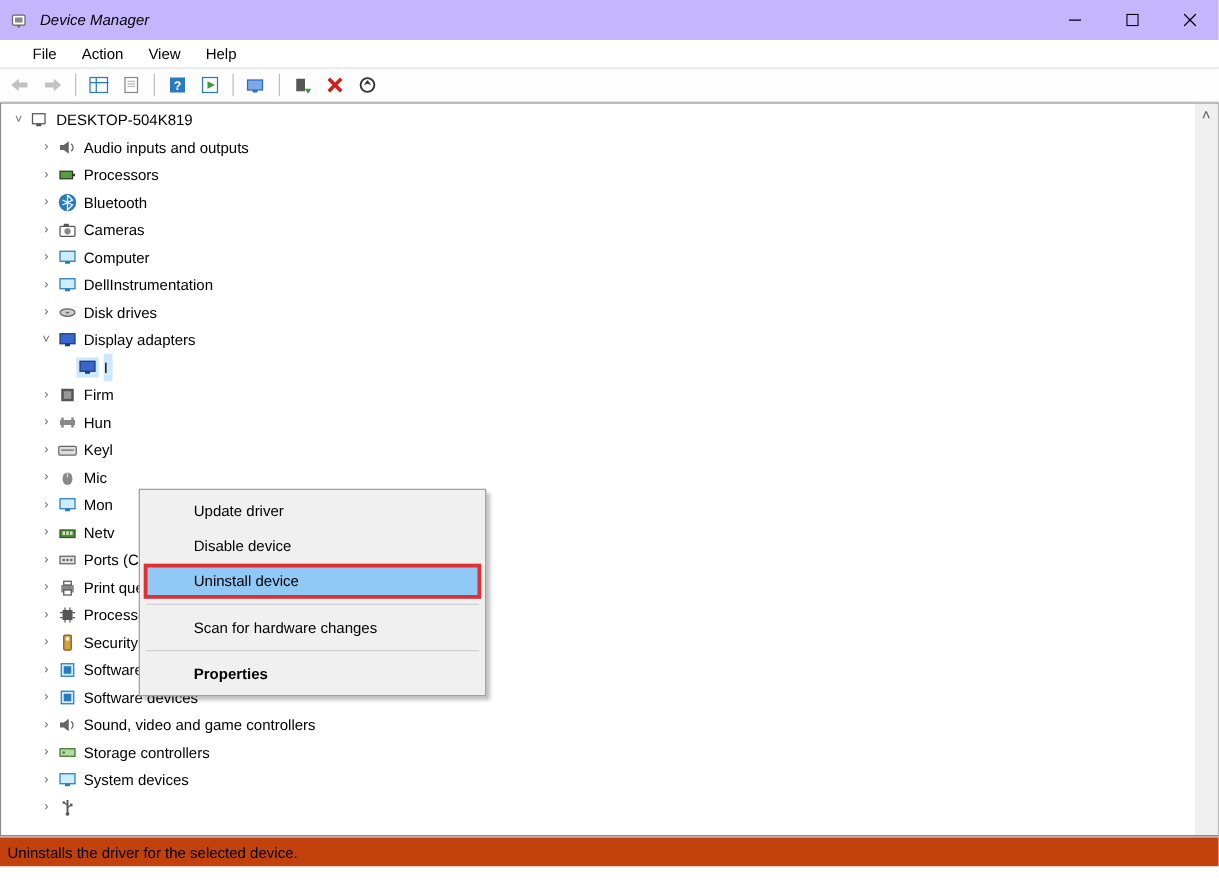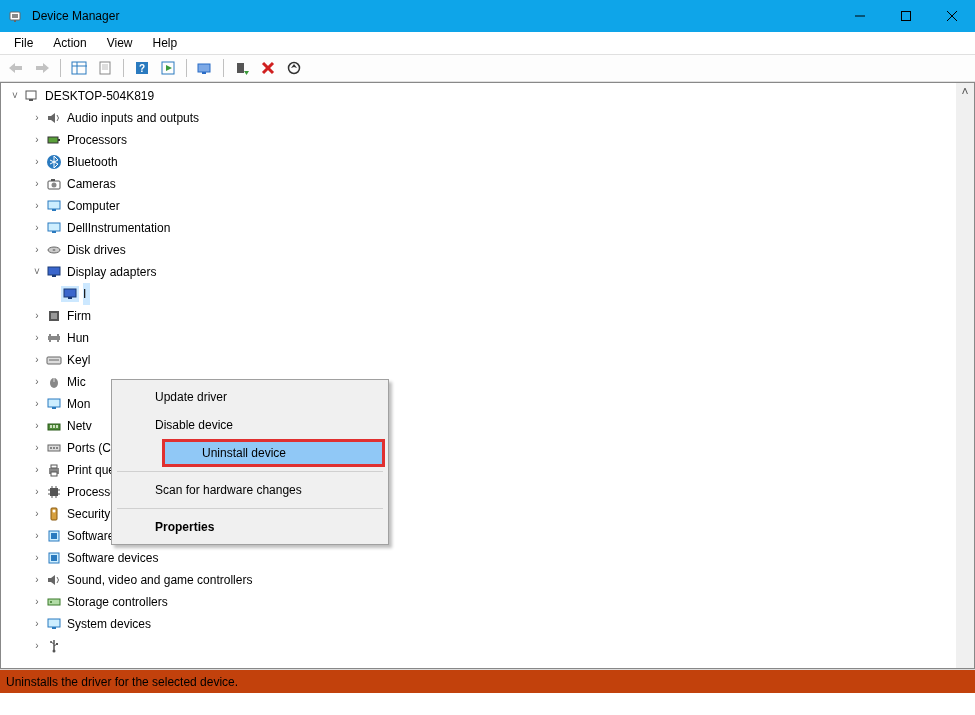--- a/index.html
+++ b/index.html
@@ -10,22 +10,23 @@
       width: 975px;
       height: 715px;
       overflow: hidden;
       position: relative;
     }
     .title-bar {
       height: 32px;
       display: flex;
       align-items: center;
       padding: 0 8px;
-      background: #0ea5e9;
+      background: #c4b5fd;
       position: relative;
+      font-style: italic;
     }
     .title-bar .app-icon {
       width: 16px; height: 16px;
       display: inline-flex; align-items: center; justify-content: center;
       margin-right: 8px;
     }
     .title-bar .title-text {
       font-size: 12px;
       color: #000;
     }
@@ -38,21 +39,21 @@
     .win-btn {
       width: 46px; height: 32px;
       display: flex; align-items: center; justify-content: center;
       cursor: pointer;
     }
     .win-btn svg { width: 10px; height: 10px; }
     .menu-bar {
       height: 22px;
       display: flex;
       align-items: center;
-      padding: 0 4px;
+      padding: 0 16px;
       font-size: 12px;
     }
     .menu-item {
       padding: 2px 10px;
       cursor: default;
     }
     .toolbar {
       height: 28px;
       border-top: 1px solid #e0e0e0;
       border-bottom: 1px solid #e0e0e0;
@@ -110,37 +111,37 @@
       display: inline-flex; align-items: center; justify-content: center;
       margin-right: 4px;
     }
     .node .label { padding-right: 4px; }
     .node.selected .label, .node.selected .dev-icon { background: #cce8ff; }
     .indent-0 { padding-left: 6px; }
     .indent-1 { padding-left: 28px; }
     .indent-2 { padding-left: 60px; }
     .context-menu {
       position: absolute;
-      left: 110px; top: 296px;
+      left: 110px; top: 308px;
       width: 278px;
       background: #f0f0f0;
       border: 1px solid #a0a0a0;
       box-shadow: 3px 3px 3px rgba(0,0,0,0.25);
       padding: 3px 3px;
     }
     .ctx-item {
       height: 28px;
       display: flex;
       align-items: center;
       padding: 0 12px 0 40px;
       font-size: 12px;
       cursor: default;
       position: relative;
     }
-    .ctx-item.hl { background: #90c8f6; margin-left: 47px; }
+    .ctx-item.hl { background: #90c8f6; }
     .ctx-item.hl-marker::after {
       content: "";
       position: absolute; inset: 0;
       border: 3px solid #e03030;
       pointer-events: none;
     }
     .ctx-item.bold { font-weight: 700; }
     .ctx-sep { height: 1px; background: #d0d0d0; margin: 4px 2px; }
     .scroll-track {
       position: absolute;

